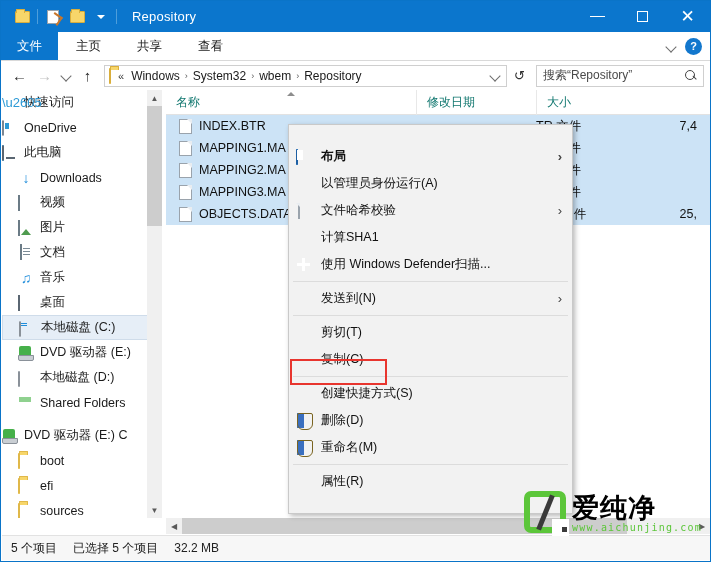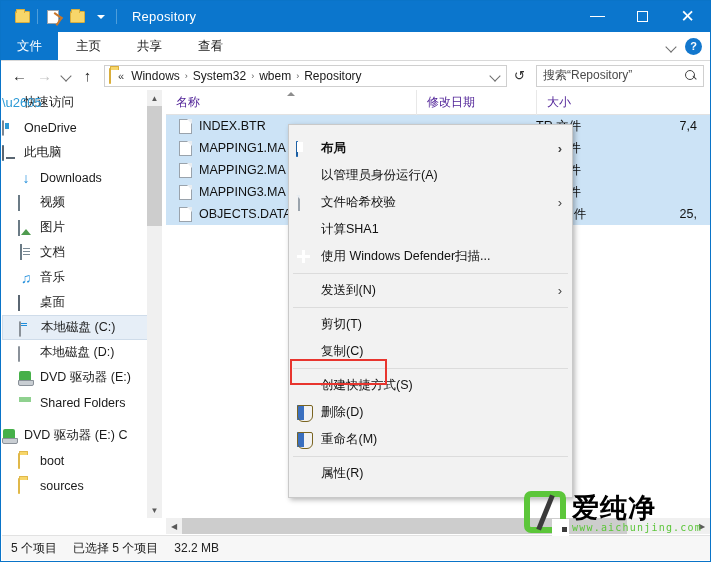--- a/index.html
+++ b/index.html
@@ -158,21 +158,21 @@
   }
   .search-ico:after {
     content: ""; position: absolute; left: 7px; top: 7px;
     width: 5px; height: 1.3px; background: #444; transform: rotate(45deg);
   }
 
   
   .colheaders {
     position: absolute; left: 165px; top: 89px; width: 544px; height: 25px;
     background: #ffffff; border-bottom: 1px solid #e2e2e2;
-    display: flex; align-items: center; font-size: 12px; color: #4c1d95;
+    display: flex; align-items: center; font-size: 12px; color: #0f766e;
   }
   .colh { height: 25px; display: flex; align-items: center; padding-left: 10px;
           border-left: 1px solid #e8e8e8; position: relative; }
   .colh:first-child { border-left: none; }
   .sort-caret {
     position: absolute; left: 50%; top: 2px; margin-left: -4px;
     width: 0; height: 0;
     border-left: 4px solid transparent;
     border-right: 4px solid transparent;
     border-bottom: 4px solid #8d8d8d;
@@ -349,21 +349,21 @@
     background: #f7f7f7; border-top: 1px solid #e2e2e2;
     display: flex; align-items: center; font-size: 12px; color: #222;
     padding-left: 9px; gap: 16px;
   }
 
   
   .ctxmenu {
     position: absolute; left: 287px; top: 123px; width: 285px;
     background: #f2f2f2; border: 1px solid #c9c9c9;
     box-shadow: 2px 2px 5px rgba(0,0,0,.28);
-    padding: 10px 0;
+    padding: 18px 0;
     font-size: 12.5px; color: #111;
     z-index: 50;
   }
   .ctx-item {
     height: 27px; display: flex; align-items: center;
     padding-left: 6px; padding-right: 10px; position: relative;
   }
   .ctx-item.bold { font-weight: bold; }
   .ctx-ico {
     width: 18px; height: 18px; margin-right: 8px;
@@ -584,39 +584,43 @@
     </div>
     <div class="nav-item nav-indent-1">
       <span class="nav-ico"><span class="ico-desktop"></span></span>
       <span>桌面</span>
     </div>
     <div class="nav-item nav-indent-1 selected">
       <span class="nav-ico"><span class="ico-drive sys"></span></span>
       <span>本地磁盘 (C:)</span>
     </div>
     <div class="nav-item nav-indent-1">
+      <span class="nav-ico"><span class="ico-dvd"></span></span>
+      <span>DVD 驱动器 (E:)</span>
+    </div>
+    <div class="nav-item nav-indent-1">
       <span class="nav-ico"><span class="ico-drive"></span></span>
       <span>本地磁盘 (D:)</span>
-    </div>
-    <div class="nav-item nav-indent-1">
-      <span class="nav-ico"><span class="ico-dvd"></span></span>
-      <span>DVD 驱动器 (E:)</span>
     </div>
     <div class="nav-item nav-indent-1">
       <span class="nav-ico"><span class="ico-shared"></span></span>
       <span>Shared Folders</span>
     </div>
     <div style="height:8px"></div>
     <div class="nav-item">
       <span class="nav-ico"><span class="ico-dvd"></span></span>
       <span>DVD 驱动器 (E:) C</span>
     </div>
     <div class="nav-item nav-indent-1">
       <span class="nav-ico"><span class="ico-folder"></span></span>
       <span>boot</span>
+    </div>
+    <div class="nav-item nav-indent-1">
+      <span class="nav-ico"><span class="ico-folder"></span></span>
+      <span>efi</span>
     </div>
     <div class="nav-item nav-indent-1">
       <span class="nav-ico"><span class="ico-folder"></span></span>
       <span>sources</span>
     </div>
   </div>
 
   <div class="nav-scroll">
     <div class="sb-up">▲</div>
     <div class="sb-thumb"></div>

